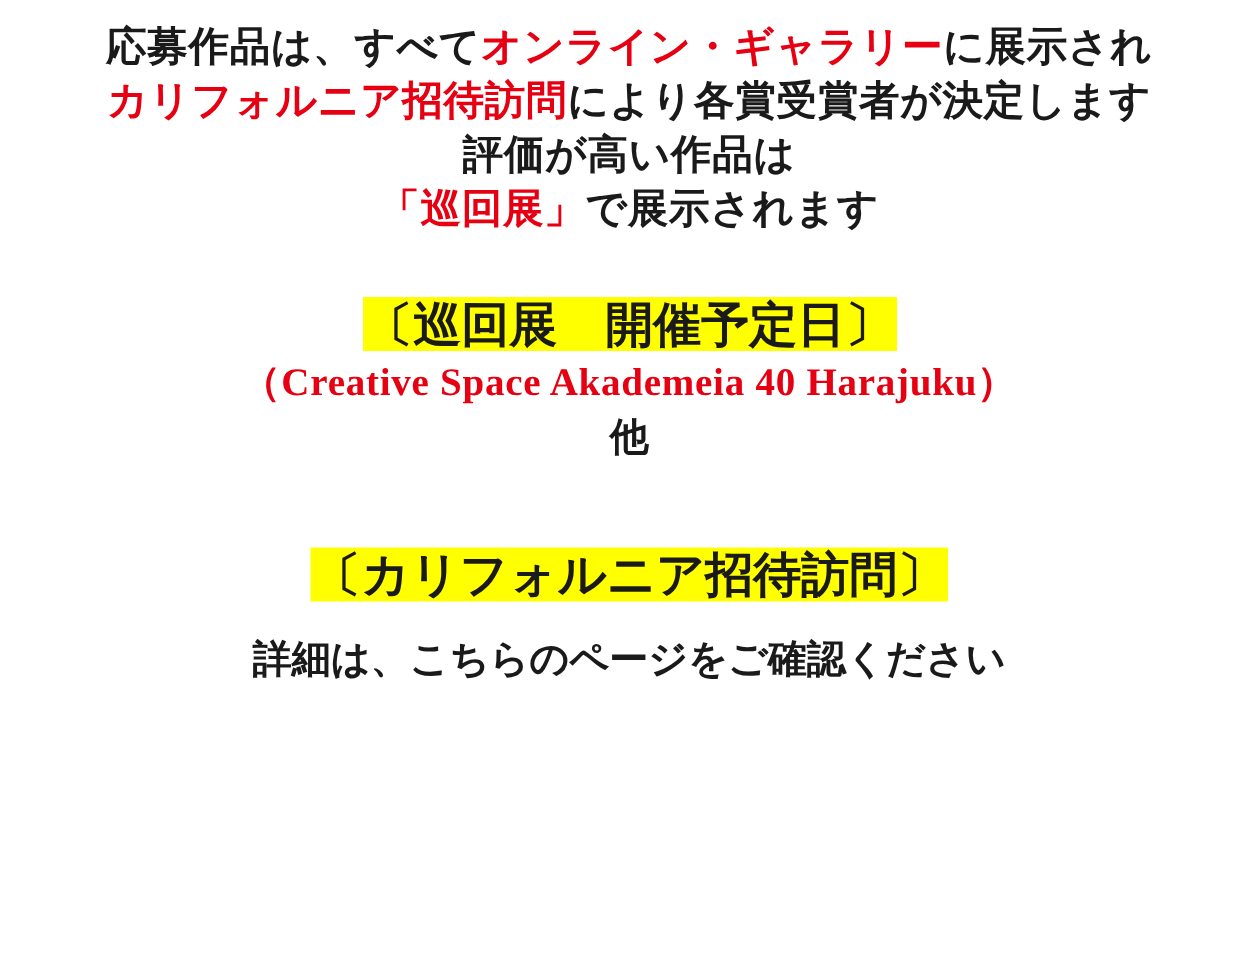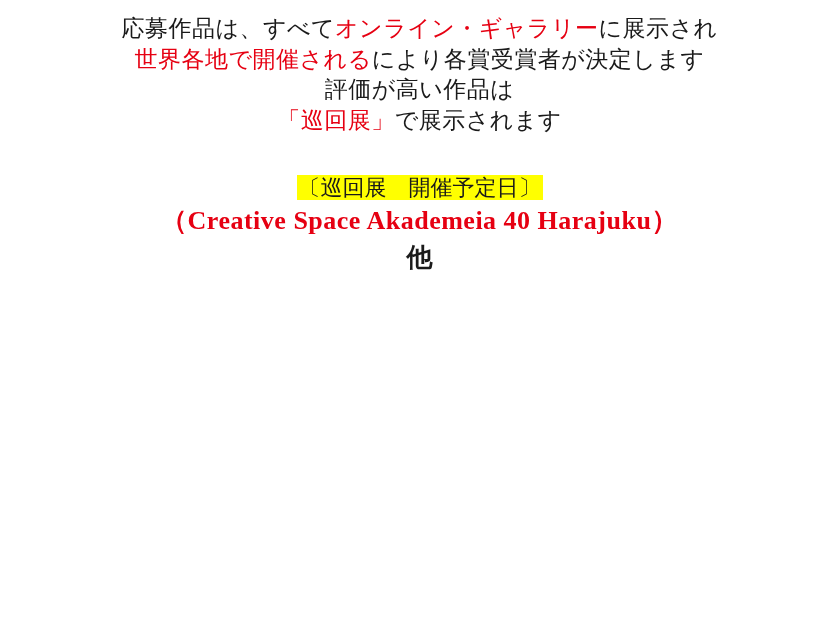--- a/index.html
+++ b/index.html
@@ -21,41 +21,41 @@
     box-sizing: border-box;
     padding: 14px 20px 0 20px;
     text-align: center;
   }
   .line {
     text-align: center;
     line-height: 1.33;
     white-space: nowrap;
   }
   .block-intro .line {
-    font-size: 23px;
-    font-weight: 400;
+    font-size: 27px;
+    font-weight: 700;
     letter-spacing: 0.5px;
   }
   .red {
     color: #e60012;
   }
   .dark {
     color: #1a1a1a;
   }
   .hl {
     background: #ffff00;
     padding: 0 2px;
   }
   .spacer-a { height: 38px; }
   .spacer-b { height: 18px; }
   .spacer-c { height: 52px; }
 
   .heading-line {
-    font-size: 22px;
-    font-weight: 400;
+    font-size: 32px;
+    font-weight: 700;
     line-height: 1.3;
     color: #1a1a1a;
   }
   .venue-line {
     font-size: 26px;
     font-weight: 700;
     color: #e60012;
     line-height: 1.42;
     white-space: nowrap;
   }
@@ -77,21 +77,21 @@
 </head>
 <body>
 
 <div class="page">
 
   <div class="block-intro">
     <div class="line">
       <span class="dark">応募作品は、すべて</span><span class="red">オンライン・ギャラリー</span><span class="dark">に展示され</span>
     </div>
     <div class="line">
-      <span class="red">世界各地で開催される</span><span class="dark">により各賞受賞者が決定します</span>
+      <span class="red">カリフォルニア招待訪問</span><span class="dark">により各賞受賞者が決定します</span>
     </div>
     <div class="line">
       <span class="dark">評価が高い作品は</span>
     </div>
     <div class="line">
       <span class="red">「巡回展」</span><span class="dark">で展示されます</span>
     </div>
   </div>
 
   <div class="spacer-a"></div>
@@ -99,14 +99,21 @@
   <div class="block-tour">
     <div class="heading-line">
       <span class="hl">〔巡回展　開催予定日〕</span>
     </div>
     <div class="venue-line latin">（Creative Space Akademeia 40 Harajuku）</div>
     <div class="venue-line other">他</div>
   </div>
 
   <div class="spacer-c"></div>
 
+  <div class="block-california">
+    <div class="heading-line">
+      <span class="hl">〔カリフォルニア招待訪問〕</span>
+    </div>
+    <div class="spacer-b"></div>
+    <div class="footer-line">詳細は、こちらのページをご確認ください</div>
+  </div>
 
 </div>
 
 </body></html>

